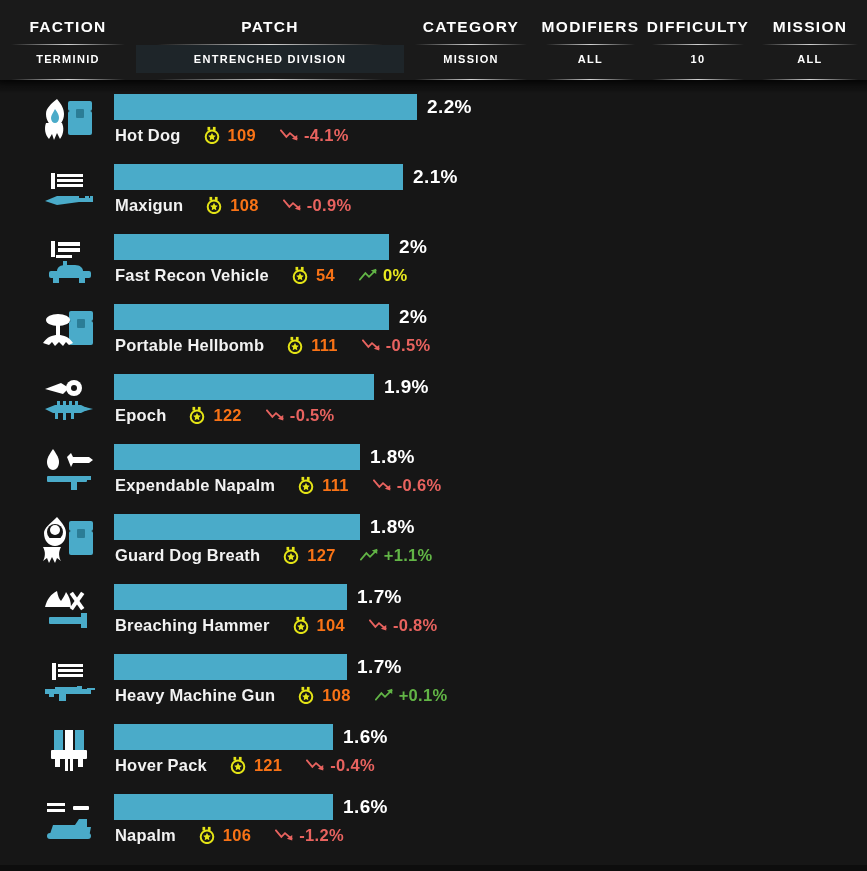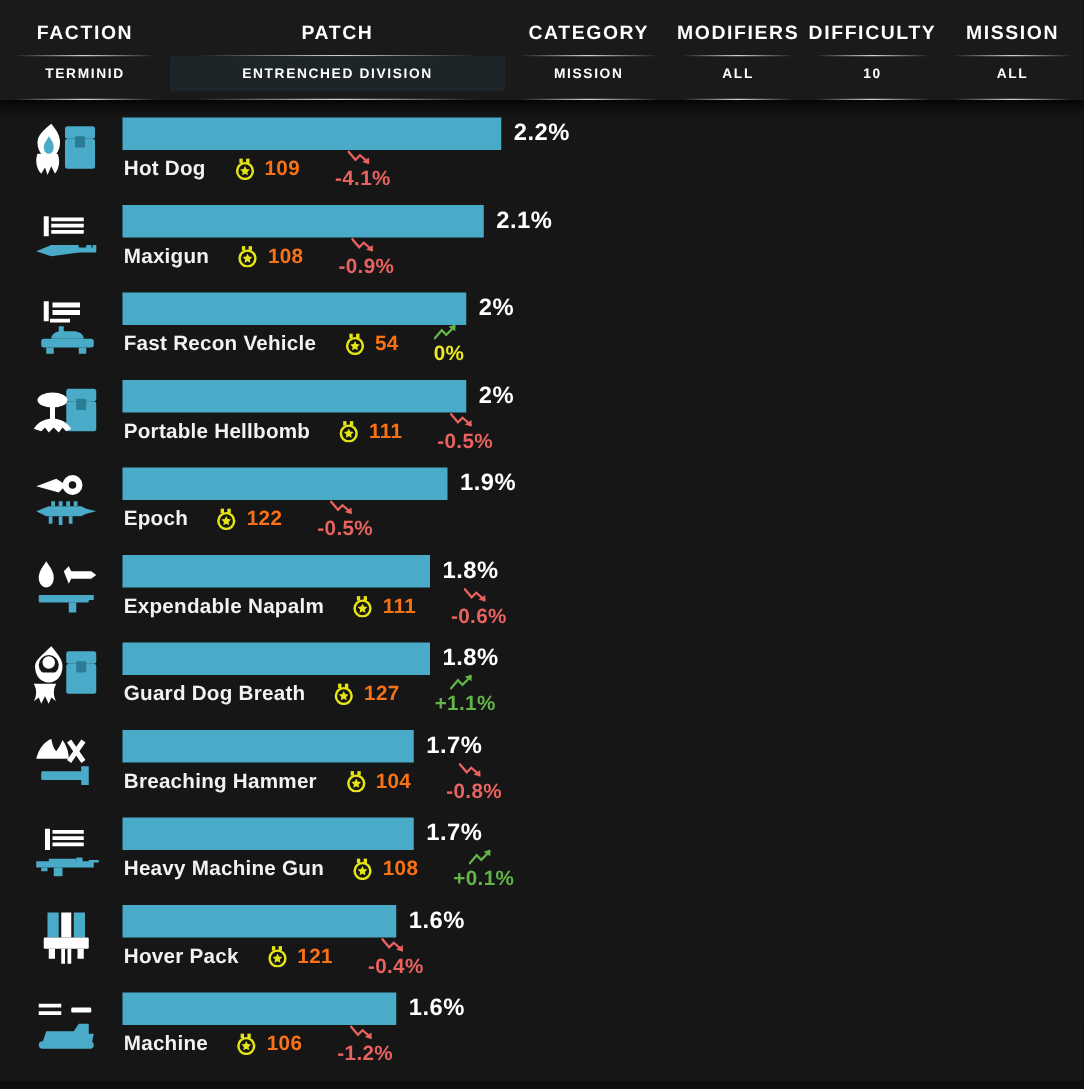--- a/index.html
+++ b/index.html
@@ -34,20 +34,21 @@
   .rows {
     position: relative;
     top: -54px;
   }
 
   .row {
     position: relative;
     height: 70px;
     padding-left: 4px;
     display: block;
+    margin-left: 16px;
   }
 
   .row-icon {
     position: absolute;
     left: 24px;
     top: 6px;
     width: 58px;
     height: 58px;
     display: flex;
     align-items: center;
@@ -108,21 +109,20 @@
     font-size: 16.5px;
     font-weight: bold;
     margin-left: 7px;
     letter-spacing: 0.3px;
   }
 
   .trend-group {
     display: flex;
     align-items: center;
     margin-left: 24px;
-    flex-direction: column;
   }
   .trend-icon { width: 20px; height: 16px; display:block; }
   .trend-val {
     font-size: 16.5px;
     font-weight: bold;
     margin-left: 4px;
     letter-spacing: 0.3px;
   }
   .trend-down .trend-val { color: #e8635f; }
   .trend-up   .trend-val { color: #62b546; }
@@ -775,21 +775,21 @@
           <path d="M12 32h22l4-6h8v8h4l-2 10H8z"></path>
           <rect x="6" y="40" width="44" height="6" rx="3"></rect>
         </g>
       </svg>
           </div>
           <div class="row-bar-line">
             <div class="bar" style="width: 219px;"></div>
             <div class="bar-pct">1.6%</div>
           </div>
           <div class="row-meta">
-            <span class="row-name">Machine</span>
+            <span class="row-name">Napalm</span>
             <span class="medal-group">
               <span>
                 <svg class="medal-icon" viewBox="0 0 20 20">
     <rect x="5" y="1" width="3" height="4" fill="#e4e416"></rect>
     <rect x="11" y="1" width="3" height="4" fill="#e4e416"></rect>
     <circle cx="10" cy="12" r="7" fill="none" stroke="#e4e416" stroke-width="2.2"></circle>
     <path d="M10 7.6l1.3 2.7 3 .4-2.2 2.1.5 3-2.6-1.4-2.6 1.4.5-3-2.2-2.1 3-.4z" fill="#e4e416"></path>
   </svg>
               </span>
               <span class="medal-val">106</span>

